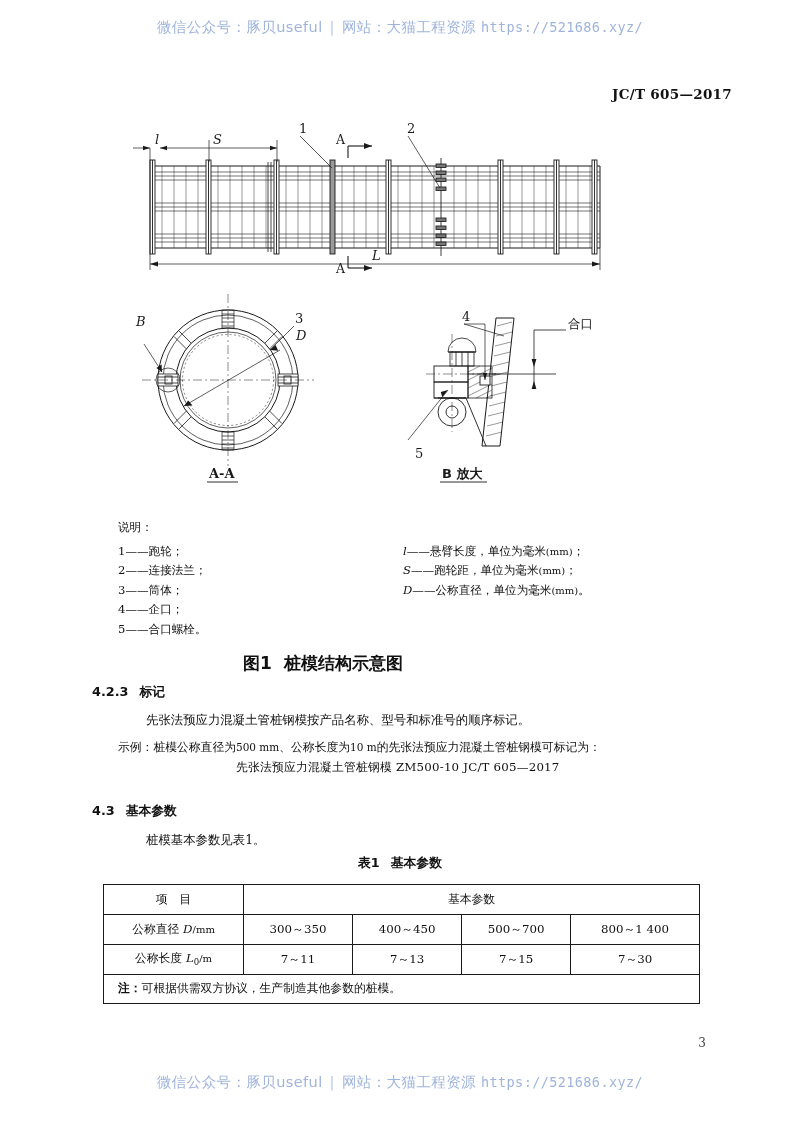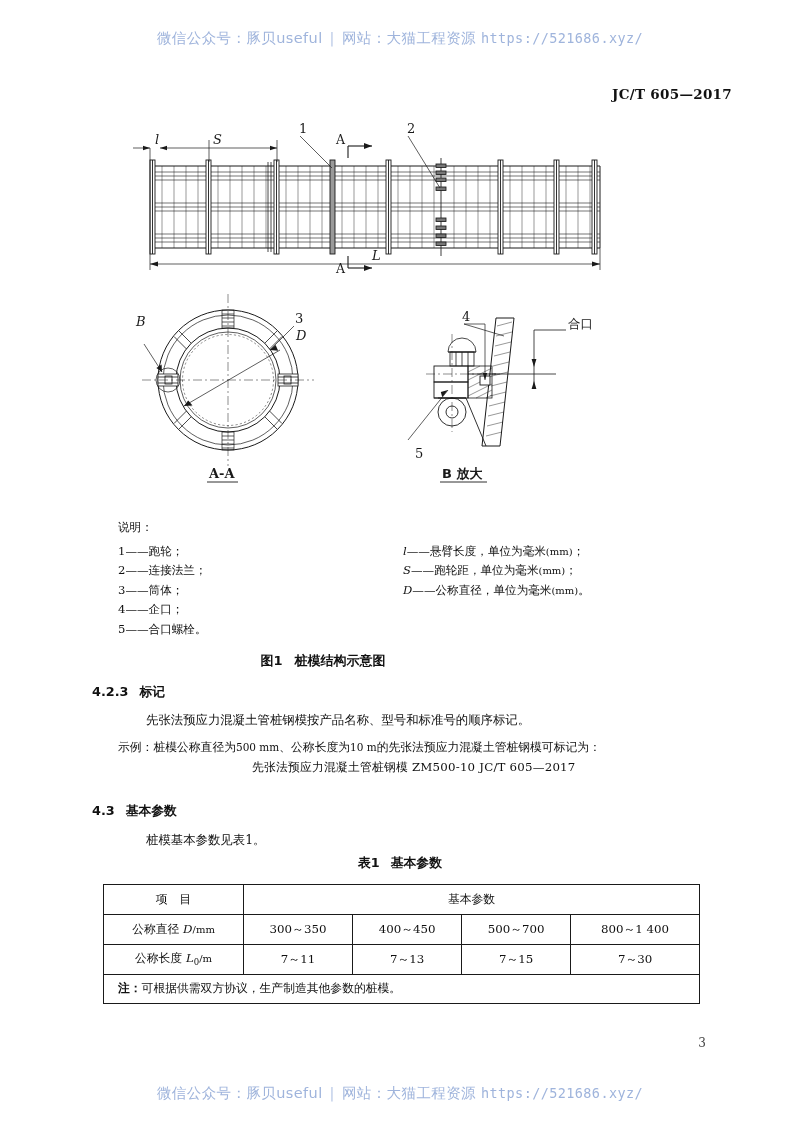--- a/index.html
+++ b/index.html
@@ -14,21 +14,20 @@
   .page { position:relative; width:800px; height:1123px; }
 
   
   .watermark {
     position:absolute; left:0; width:800px;
     text-align:center;
     color:#9fb4dc;
     font-size:14.5px;
     letter-spacing:0.4px;
     white-space:nowrap;
-    margin-top:11px;
   }
   .watermark .sep { padding:0 7px; color:#b9c8e6; }
   .watermark .url { font-family:"DejaVu Sans Mono","Liberation Mono",monospace; font-size:13.5px; }
   #wm-top { top:18px; }
   #wm-bottom { top:1073px; }
 
   
   .std-header {
     position:absolute; right:68px; top:86px;
     font-size:13.5px; font-weight:bold;
@@ -51,21 +50,21 @@
   .legend .cols { display:flex; }
   .legend .col-l { width:285px; }
   .legend .col-r { width:315px; }
   .legend .row { white-space:nowrap; }
   .legend i { font-family:"DejaVu Serif","Liberation Serif",serif; font-style:italic; }
   .mm { font-size:10px; }
 
   
   .fig-caption {
     position:absolute; left:0; top:652px; width:646px;
-    text-align:center; font-size:13px; font-weight:bold;
+    text-align:center; font-size:17px; font-weight:bold;
     font-family:"DejaVu Sans","Liberation Sans",sans-serif;
   }
   .fig-caption .gap { display:inline-block; width:12px; }
 
   .sec-head {
     position:absolute; font-size:12.8px; font-weight:bold;
     font-family:"DejaVu Sans","Liberation Sans",sans-serif;
   }
   .sec-head .num { display:inline-block; }
   .sec-head .gap { display:inline-block; width:11px; }
@@ -82,21 +81,21 @@
 
   .example {
     position:absolute; left:118px; top:740px;
     font-size:11.8px;
     font-family:"DejaVu Serif","Liberation Serif",serif;
     white-space:nowrap;
   }
   .example b { font-weight:normal; }
   .example .sm { font-size:10.5px; }
   .example-line2 {
-    position:absolute; left:252px; top:760px;
+    position:absolute; left:236px; top:760px;
     font-size:11.8px;
     font-family:"DejaVu Serif","Liberation Serif",serif;
     white-space:nowrap; letter-spacing:0.2px;
   }
 
   .tbl-caption {
     position:absolute; left:0; top:855px; width:800px;
     text-align:center; font-size:12.8px; font-weight:bold;
     font-family:"DejaVu Sans","Liberation Sans",sans-serif;
   }

